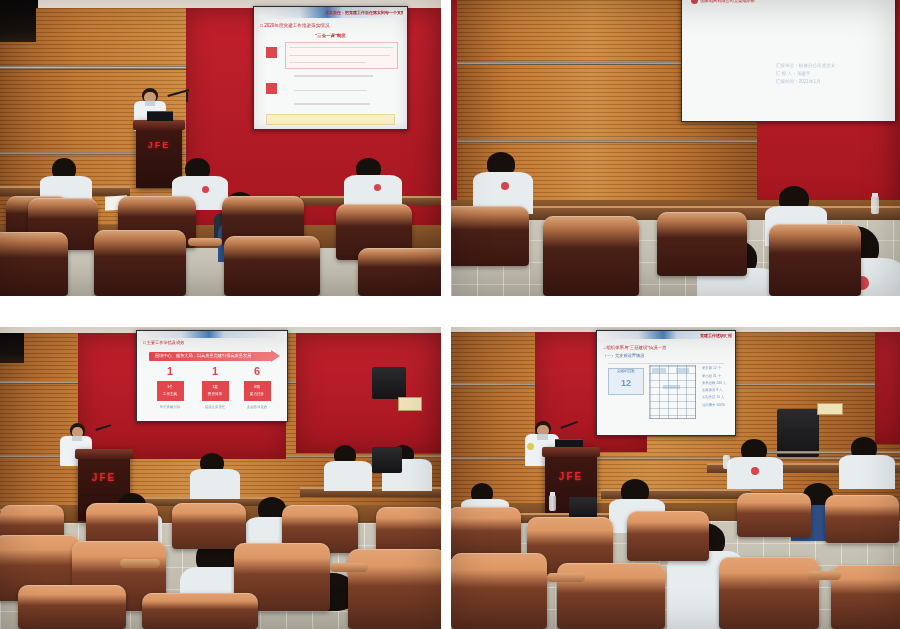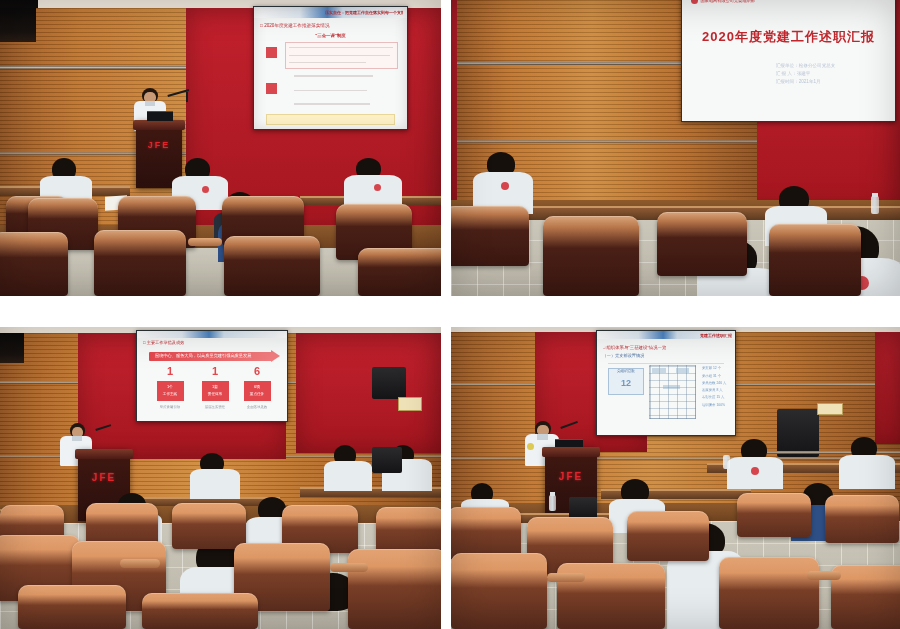--- a/index.html
+++ b/index.html
@@ -380,21 +380,20 @@
 
       <div class="wall" style="left:6px;top:0;width:300px;height:208px;"></div>
       <div class="trim" style="left:6px;top:62px;width:300px;height:3px;"></div>
       <div class="trim" style="left:6px;top:140px;width:300px;height:3px;opacity:.7;"></div>
 
       <div class="screen" style="left:230px;top:-8px;width:215px;height:130px;">
         <div style="position:absolute;left:4%;top:0;width:60%;height:11%;display:flex;align-items:center;gap:3px;">
           <span class="logo-badge" style="position:relative;left:0;top:0;width:7px;height:7px;"></span>
           <span style="font-size:4.2px;color:#c0272d;white-space:nowrap;">国家电网有限公司党委组织部</span>
         </div>
-        <div class="slide-title" style="top:27%; font-size:13px; letter-spacing:1px;">2020年度党建工作述职汇报</div>
         <div class="slide-sub" style="left:44%; top:55%; font-size:4.6px;">汇报单位：检修分公司党总支</div>
         <div class="slide-sub" style="left:44%; top:61%; font-size:4.6px;">汇 报 人：张建平</div>
         <div class="slide-sub" style="left:44%; top:67%; font-size:4.6px;">汇报时间：2021年1月</div>
       </div>
 
       <div class="stage" style="top:200px;height:22px;"></div>
       <div class="floor" style="top:218px;height:78px;">
           <div class="floor-tile"></div>
         </div>
       <div class="desk" style="left:0px;top:206px;width:449px;height:14px;"></div>

